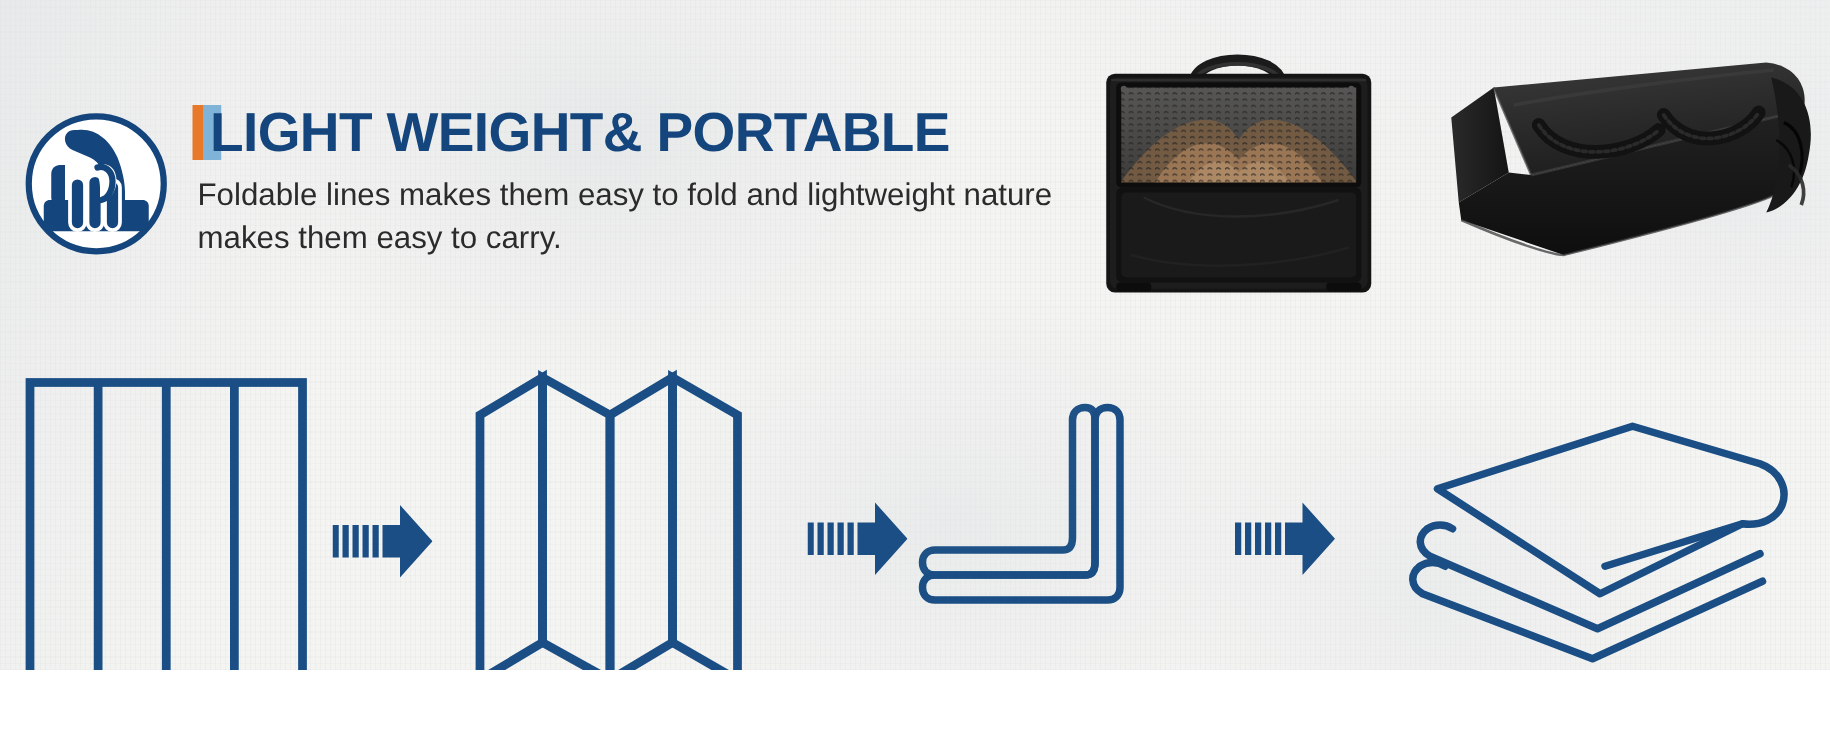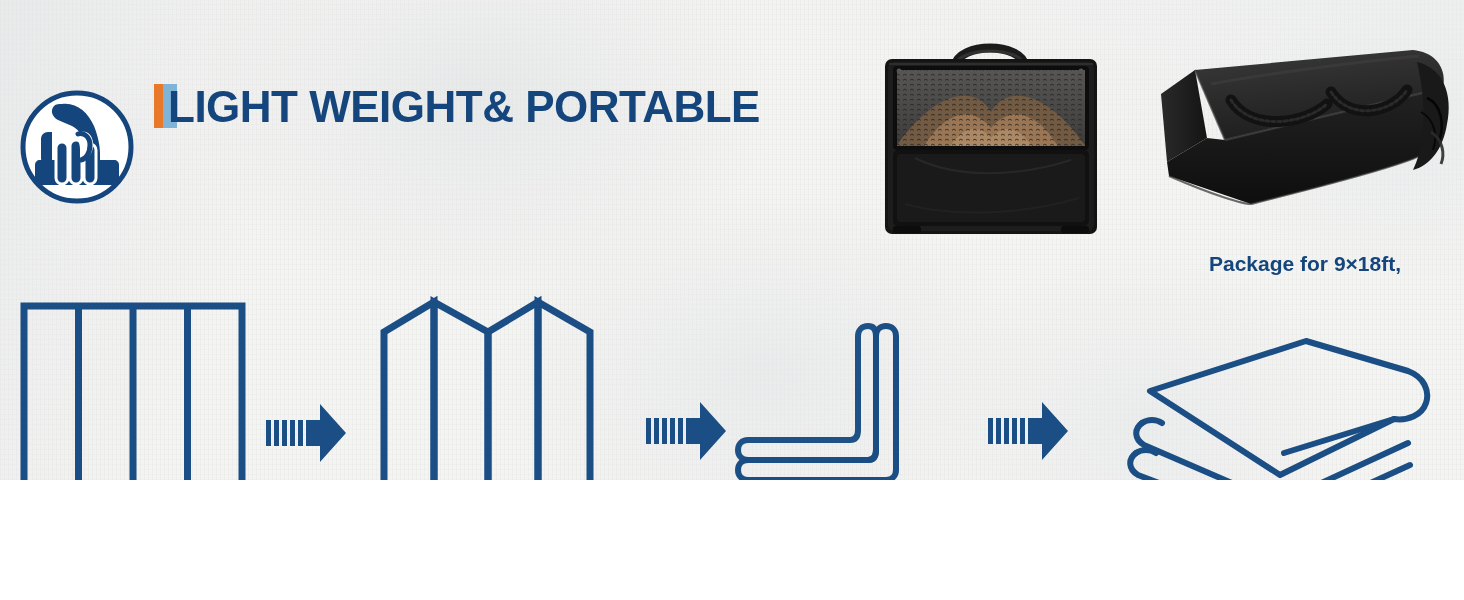--- a/index.html
+++ b/index.html
@@ -8,21 +8,21 @@
     padding: 0;
   }
   body {
     font-family: "Liberation Sans", sans-serif;
     background: #ffffff;
   }
 
   .banner {
     position: relative;
     width: 1464px;
-    height: 480px;
+    height: 536px;
     overflow: hidden;
     background:
       linear-gradient(115deg, rgba(222,225,228,0.55) 0%, rgba(255,255,255,0) 22%),
       linear-gradient(200deg, rgba(228,231,234,0.45) 0%, rgba(255,255,255,0) 30%),
       radial-gradient(ellipse 420px 300px at 33% 20%, rgba(221,224,227,0.55), rgba(255,255,255,0) 70%),
       radial-gradient(ellipse 380px 260px at 52% 78%, rgba(223,226,229,0.5), rgba(255,255,255,0) 72%),
       radial-gradient(ellipse 300px 240px at 78% 88%, rgba(224,227,230,0.45), rgba(255,255,255,0) 72%),
       radial-gradient(ellipse 260px 200px at 95% 30%, rgba(226,229,232,0.4), rgba(255,255,255,0) 70%),
       repeating-linear-gradient(90deg, rgba(0,0,0,0.022) 0px, rgba(0,0,0,0.022) 1px, rgba(255,255,255,0) 1px, rgba(255,255,255,0) 4px),
       repeating-linear-gradient(0deg, rgba(0,0,0,0.016) 0px, rgba(0,0,0,0.016) 1px, rgba(255,255,255,0) 1px, rgba(255,255,255,0) 5px),
@@ -140,20 +140,21 @@
         </g>
       </svg>
     </div>
 
     <div class="header-text">
       <div class="title-row">
         <div class="accent-orange"></div>
         <div class="accent-blue"></div>
         <div class="main-title">LIGHT WEIGHT&amp; PORTABLE</div>
       </div>
+      <div class="subtitle">Foldable lines makes them easy to fold and lightweight nature makes them easy to carry.</div>
     </div>
   </div>
 
   <div class="bag-block bag-a">
     <svg class="bag-art" width="230" height="215" viewBox="0 0 230 215" aria-hidden="true">
       <defs>
         <linearGradient id="meshFade" x1="0" y1="0" x2="0" y2="1">
           <stop offset="0%" stop-color="#6b6a68"></stop>
           <stop offset="100%" stop-color="#4a4947"></stop>
         </linearGradient>
@@ -232,21 +233,20 @@
       <path d="M276 104 C288 112 290 126 286 136" fill="none" stroke="#2b2b2b" stroke-width="3" opacity="0.9"></path>
 
       <path d="M76 72 C96 104 150 96 172 76" fill="none" stroke="#121212" stroke-width="11" stroke-linecap="round"></path>
       <path d="M76 72 C96 104 150 96 172 76" fill="none" stroke="#2f2f2f" stroke-width="3" stroke-linecap="round" opacity="0.85" stroke-dasharray="3 3"></path>
       <path d="M176 64 C196 94 238 84 252 62" fill="none" stroke="#121212" stroke-width="11" stroke-linecap="round"></path>
       <path d="M176 64 C196 94 238 84 252 62" fill="none" stroke="#2f2f2f" stroke-width="3" stroke-linecap="round" opacity="0.85" stroke-dasharray="3 3"></path>
 
       <path d="M56 56 C110 46 200 34 264 28" fill="none" stroke="#4a4a4a" stroke-width="3" opacity="0.35"></path>
     </svg>
     <div class="bag-caption">
-      <div>Package for 9×18ft,</div>
     </div>
   </div>
 
   <div class="step step-1">
     <svg width="248" height="262" viewBox="0 0 248 262" aria-hidden="true">
       <rect x="14" y="14" width="218" height="234" fill="none" stroke="#1A4E84" stroke-width="7"></rect>
       <line x1="68.5" y1="14" x2="68.5" y2="248" stroke="#1A4E84" stroke-width="7"></line>
       <line x1="123" y1="14" x2="123" y2="248" stroke="#1A4E84" stroke-width="7"></line>
       <line x1="177.5" y1="14" x2="177.5" y2="248" stroke="#1A4E84" stroke-width="7"></line>
     </svg>

